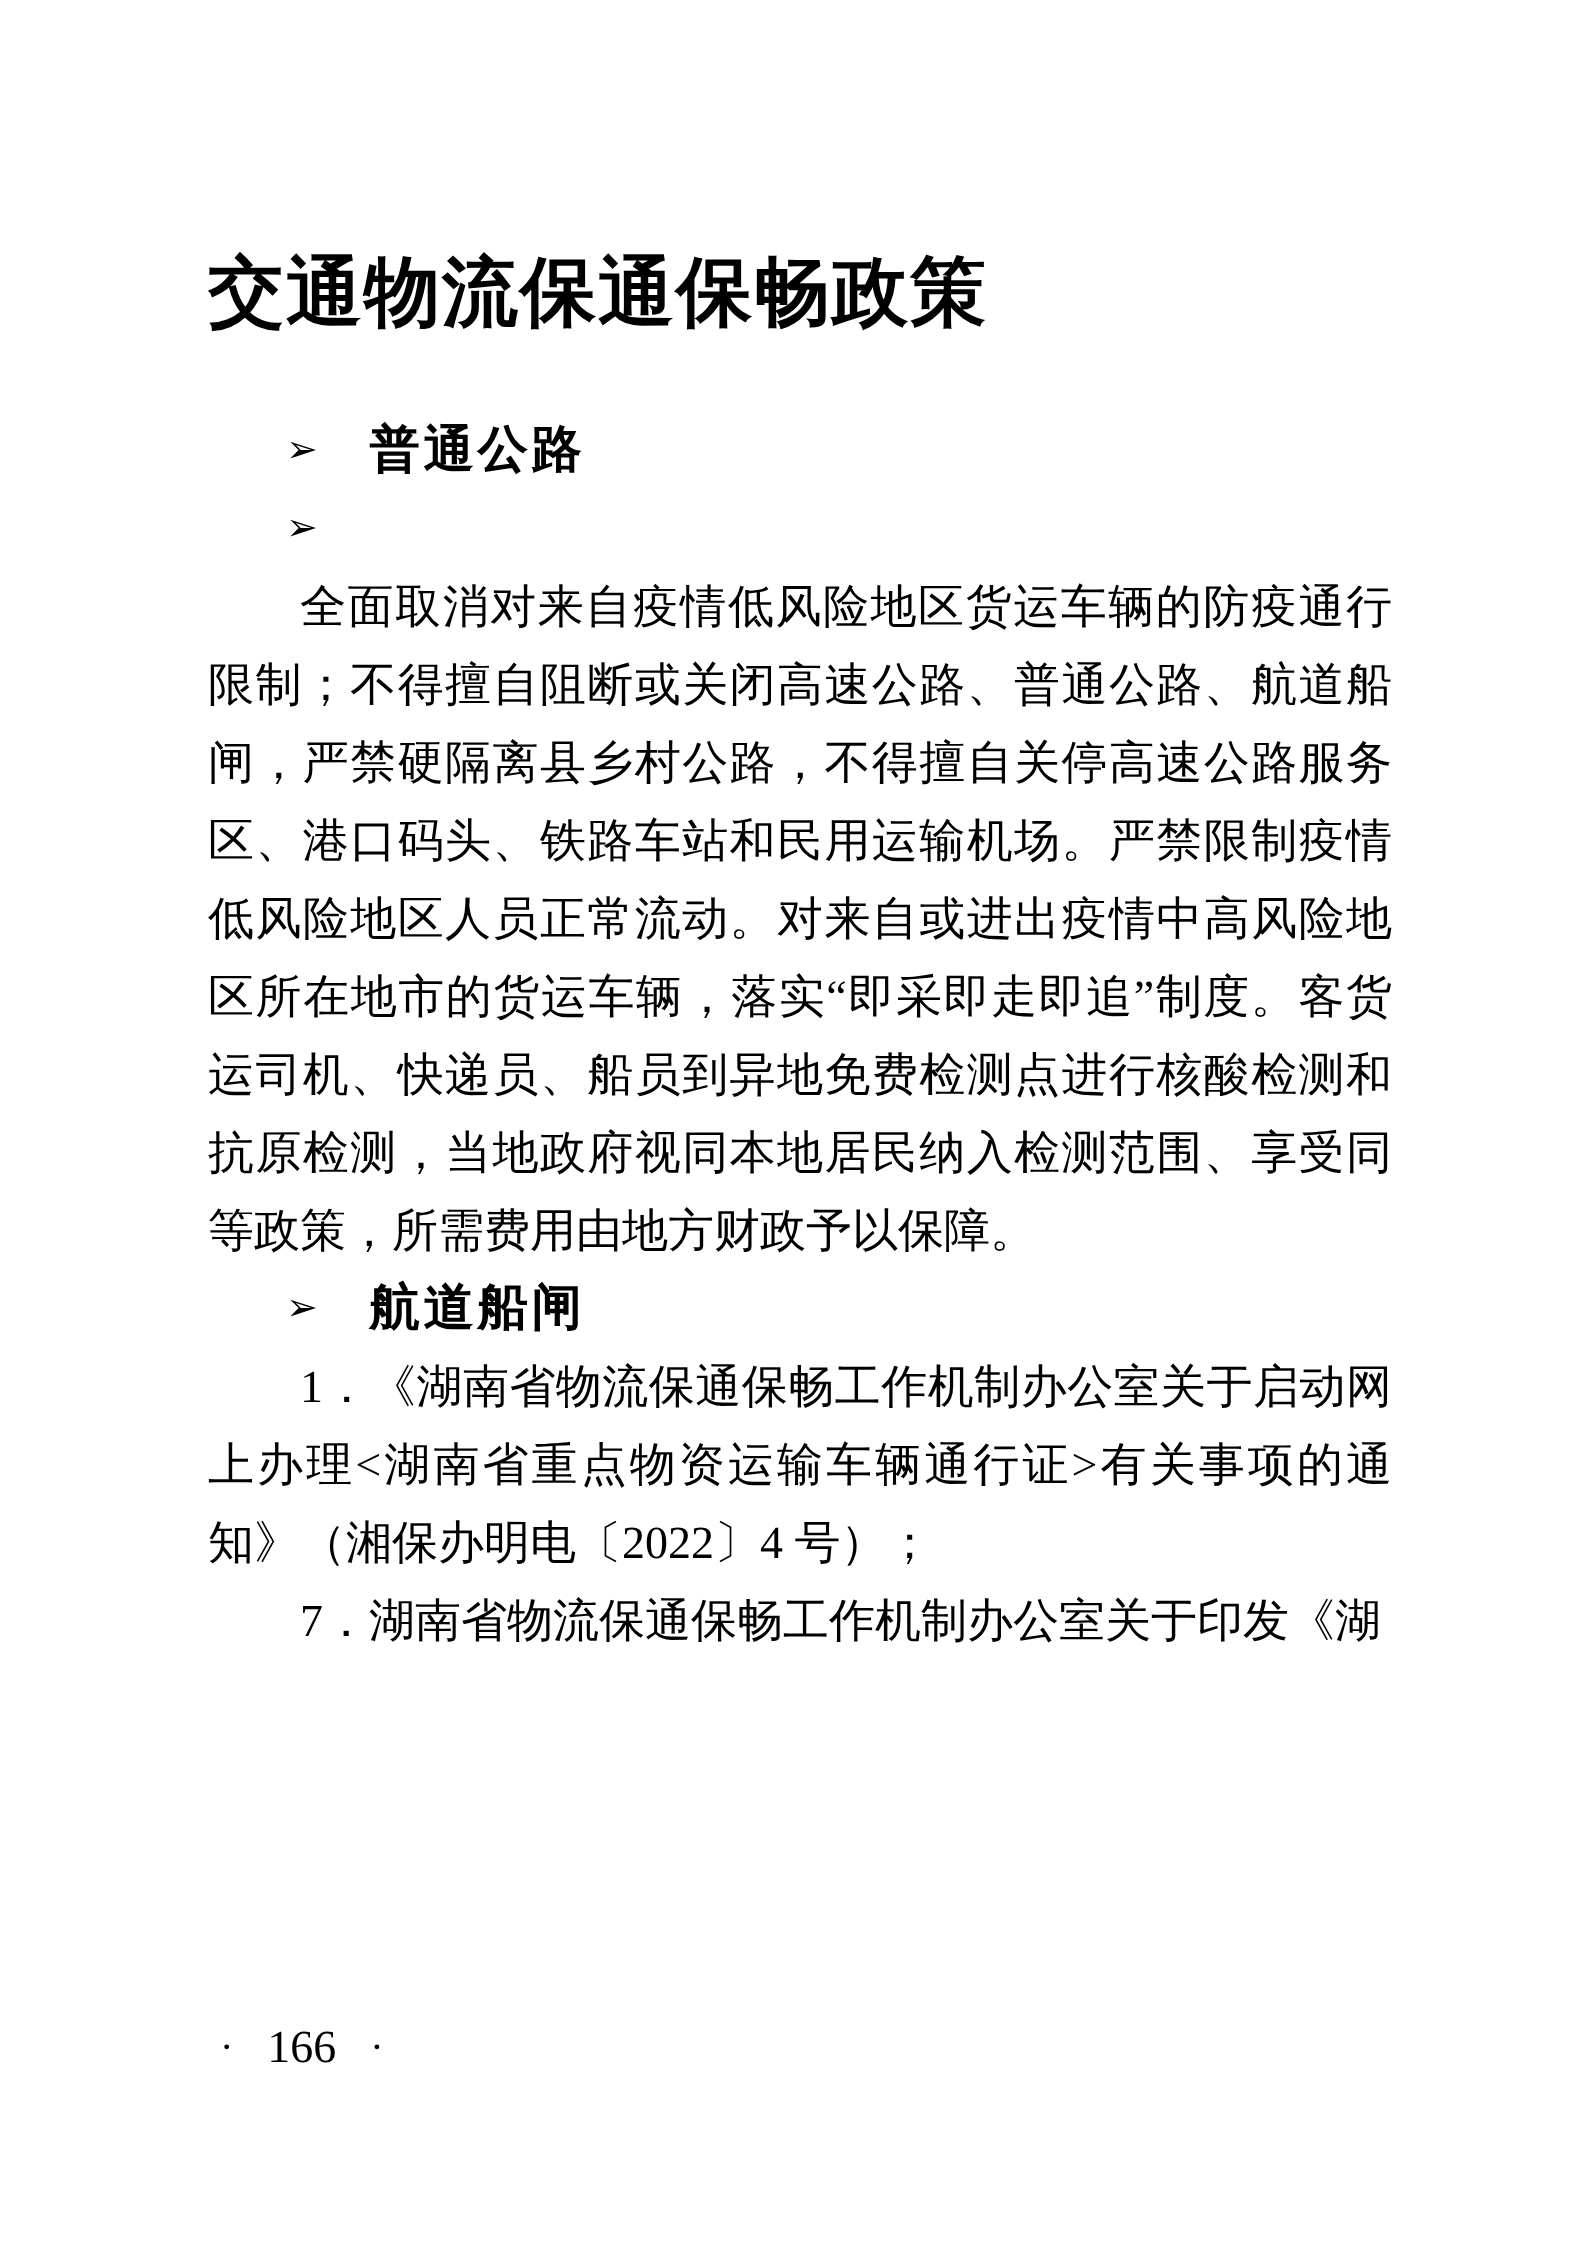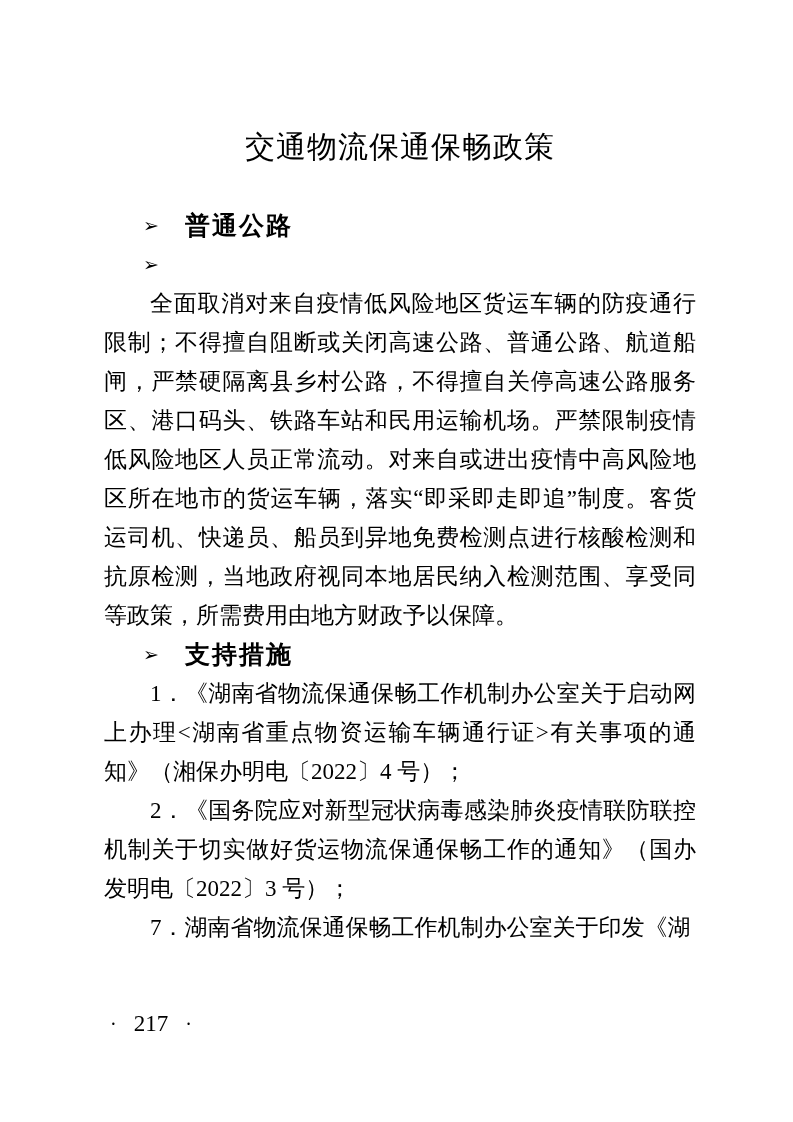--- a/index.html
+++ b/index.html
@@ -14,25 +14,24 @@
   }
   .page-content {
     position: absolute;
     left: 104px;
     top: 0;
     width: 592px;
   }
   .doc-title {
     margin-top: 127px;
     font-family: "Liberation Sans", sans-serif;
-    font-weight: normal;
-    font-size: 30px;
+    font-weight: bold;
+    font-size: 38px;
     line-height: 40px;
     letter-spacing: 1px;
-    text-align: center;
     white-space: nowrap;
   }
   .sec-heading {
     display: flex;
     align-items: center;
     padding-left: 39px;
     font-family: "Liberation Sans", sans-serif;
     font-weight: bold;
     font-size: 25px;
     line-height: 39px;
@@ -77,25 +76,24 @@
     <span>普通公路</span>
   </div>
 
   <div class="sec-heading">
     <span class="bullet">➢</span>
   </div>
   <p class="body-text">全面取消对来自疫情低风险地区货运车辆的防疫通行限制；不得擅自阻断或关闭高速公路、普通公路、航道船闸，严禁硬隔离县乡村公路，不得擅自关停高速公路服务区、港口码头、铁路车站和民用运输机场。严禁限制疫情低风险地区人员正常流动。对来自或进出疫情中高风险地区所在地市的货运车辆，落实“即采即走即追”制度。客货运司机、快递员、船员到异地免费检测点进行核酸检测和抗原检测，当地政府视同本地居民纳入检测范围、享受同等政策，所需费用由地方财政予以保障。</p>
 
   <div class="sec-heading">
     <span class="bullet">➢</span>
-    <span>支持措施</span>
+    <span>航道船闸</span>
   </div>
   <p class="body-text">1．《湖南省物流保通保畅工作机制办公室关于启动网上办理&lt;湖南省重点物资运输车辆通行证&gt;有关事项的通知》（湘保办明电〔2022〕4 号）；</p>
-  <p class="body-text">2．《国务院应对新型冠状病毒感染肺炎疫情联防联控机制关于切实做好货运物流保通保畅工作的通知》（国办发明电〔2022〕3 号）；</p>
   <p class="body-text">7．湖南省物流保通保畅工作机制办公室关于印发《湖</p>
 
 </div>
 
 <div class="page-footer">
   <span class="dot">·</span>
-  <span>217</span>
+  <span>166</span>
   <span class="dot">·</span>
 </div>
 
 </body></html>

